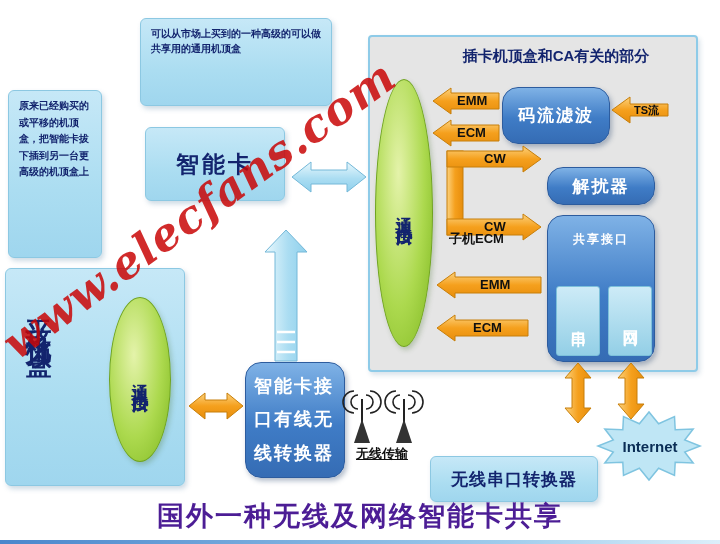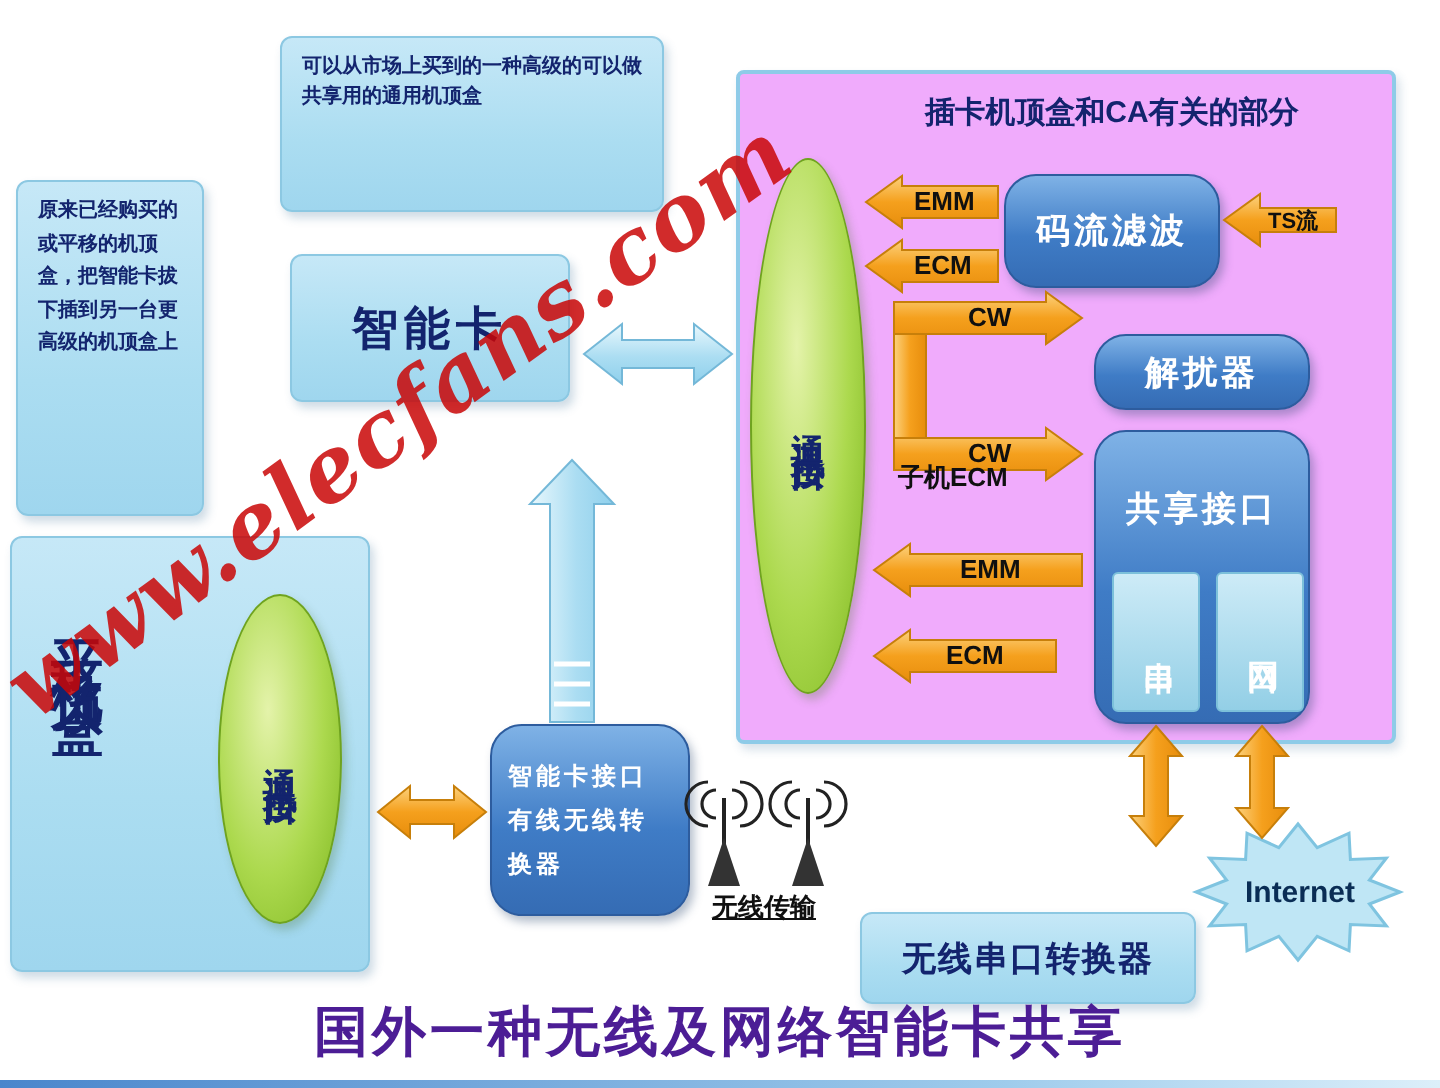--- a/index.html
+++ b/index.html
@@ -38,54 +38,54 @@
 <div id="canvas">
 
   <div class="lightbox callouttext" style="left:140px;top:18px;width:192px;height:88px;">可以从市场上买到的一种高级的可以做共享用的通用机顶盒</div>
 
   <div class="lightbox callouttext" style="left:8px;top:90px;width:94px;height:168px;line-height:1.65;">原来已经购买的或平移的机顶盒，把智能卡拔下插到另一台更高级的机顶盒上</div>
 
   <div class="lightbox" style="left:145px;top:127px;width:140px;height:74px;display:flex;align-items:center;justify-content:center;font-size:23px;letter-spacing:3px;">
     <span>智能卡</span>
   </div>
 
-  <div style="position:absolute;z-index:1;left:368px;top:35px;width:330px;height:337px;background:#f0abfc;border:2px solid #8ecbe8;border-radius:4px;box-sizing:border-box;box-shadow:2px 3px 5px rgba(60,110,150,.2);">
+  <div style="position:absolute;z-index:1;left:368px;top:35px;width:330px;height:337px;background:#e5e5e5;border:2px solid #8ecbe8;border-radius:4px;box-sizing:border-box;box-shadow:2px 3px 5px rgba(60,110,150,.2);">
     <div style="position:absolute;left:55px;top:10px;width:262px;text-align:center;font-weight:bold;font-size:15px;color:#13246e;">插卡机顶盒和CA有关的部分</div>
 
     <div class="greenellipse" style="left:5px;top:42px;width:58px;height:268px;">
       <span class="vtext" style="font-size:17px;">通讯接口</span>
     </div>
 
     <div class="bluebox" style="left:132px;top:50px;width:108px;height:57px;font-size:17px;letter-spacing:2px;">
       <span>码流滤波</span>
     </div>
 
     <div class="bluebox" style="left:177px;top:130px;width:108px;height:38px;font-size:17px;letter-spacing:2px;font-family:Liberation Mono, monospace;">
       <span>解扰器</span>
     </div>
 
     <div class="bluebox" style="left:177px;top:178px;width:108px;height:147px;align-items:flex-start;">
-      <span style="margin-top:27px;font-size:17px;letter-spacing:2px;">共享接口</span>
+      <span style="margin-top:15px;font-size:12px;letter-spacing:2px;">共享接口</span>
       <div class="innerport" style="left:8px;top:70px;width:42px;height:68px;">
         <span class="vtext" style="letter-spacing:3px;">串口</span>
       </div>
       <div class="innerport" style="left:60px;top:70px;width:42px;height:68px;">
         <span class="vtext" style="letter-spacing:3px;">网口</span>
       </div>
     </div>
   </div>
 
   <div class="lightbox" style="left:5px;top:268px;width:180px;height:218px;">
     <span class="vtext" style="position:absolute;left:16px;top:30px;font-size:26px;letter-spacing:8px;">平移机顶盒</span>
     <div class="greenellipse" style="left:103px;top:28px;width:62px;height:165px;">
       <span class="vtext" style="font-size:17px;">通讯接口</span>
     </div>
   </div>
 
-  <div class="bluebox" style="left:245px;top:362px;width:100px;height:96px;font-size:12px;letter-spacing:2px;line-height:1.85;padding:8px;text-align:left;">
+  <div class="bluebox" style="left:245px;top:362px;width:100px;height:116px;font-size:18px;letter-spacing:2px;line-height:1.85;padding:8px;text-align:left;">
     <span>智能卡接口有线无线转换器</span>
   </div>
 
   <div class="lightbox" style="left:430px;top:424px;width:168px;height:46px;display:flex;align-items:center;justify-content:center;font-size:17px;letter-spacing:1px;margin-top:32px;">
     <span>无线串口转换器</span>
   </div>
 
   <svg id="arrowlayer" width="720" height="544" viewBox="0 0 720 544">
     <defs>
       <linearGradient id="og" x1="0" y1="0" x2="0" y2="1">

